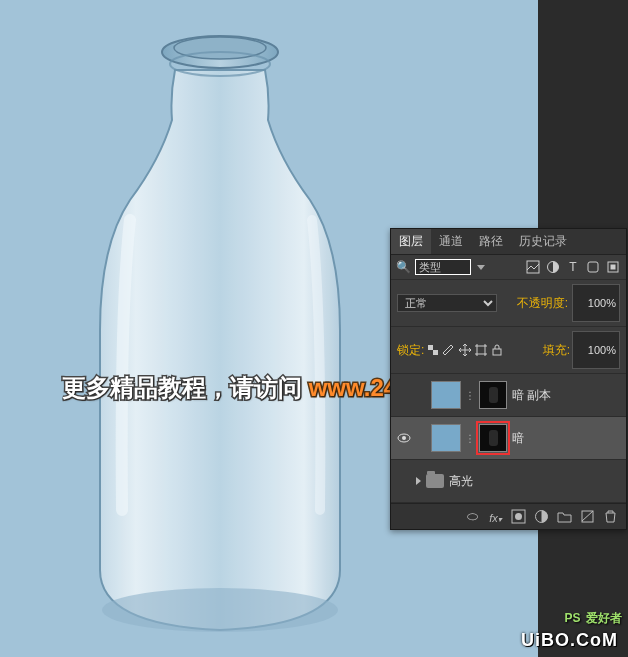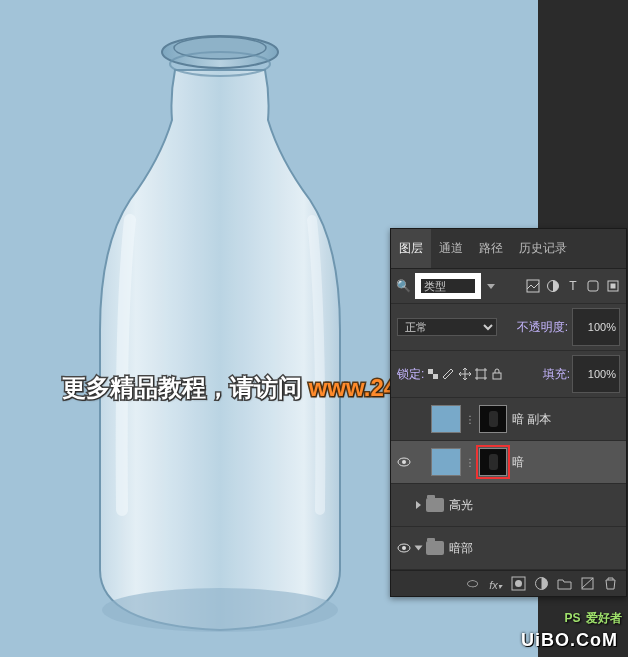--- a/index.html
+++ b/index.html
@@ -1,45 +1,45 @@
 <!DOCTYPE html>
 <html><head>
 <meta charset="utf-8">
 <style>
   html,body{margin:0;padding:0;width:628px;height:657px;overflow:hidden;font-family:"Microsoft YaHei",Arial,sans-serif;}
   .canvas{position:absolute;left:0;top:0;width:538px;height:657px;background:#a2c3d8;}
   .dark-strip{position:absolute;left:538px;top:0;width:90px;height:657px;background:#2b2b2b;}
   .bottle-wrap{position:absolute;left:60px;top:10px;width:320px;height:630px;}
   .panel{position:absolute;left:390px;top:228px;width:235px;background:#3b3b3b;color:#ccc;font-size:12px;border:1px solid #1a1a1a;box-shadow:0 2px 6px rgba(0,0,0,.4);}
   .tabs{display:flex;border-bottom:1px solid #222;background:#333;}
-  .tab{padding:11px 8px;color:#bbb;cursor:pointer;}
+  .tab{padding:4px 8px;color:#bbb;cursor:pointer;}
   .tab.active{background:#454545;color:#eee;}
   .row{display:flex;align-items:center;padding:4px 6px;gap:4px;border-bottom:1px solid #2c2c2c;}
   .search{display:flex;align-items:center;gap:4px;}
-  .search input{width:48px;background:#2a2a2a;border:6px solid #ffffff;color:#ccc;font-size:11px;padding:1px 3px;}
+  .search input{width:48px;background:#2a2a2a;border:1px solid #ffffff;color:#ccc;font-size:11px;padding:1px 3px;}
   .caret{width:0;height:0;border-left:4px solid transparent;border-right:4px solid transparent;border-top:5px solid #aaa;display:inline-block;margin-left:2px;}
   .iconbar{display:flex;gap:6px;margin-left:auto;align-items:center;}
   .ico{width:14px;height:14px;display:flex;align-items:center;justify-content:center;color:#ccc;font-size:12px;}
   .mode-row select{background:#2a2a2a;border:1px solid #555;color:#ccc;font-size:11px;padding:1px 3px;width:100px;}
-  .label{color:#c4b5fd;}
+  .label{color:#eab308;}
   .val{background:#2a2a2a;border:1px solid #555;color:#ddd;font-size:11px;padding:12px 3px;width:40px;text-align:right;}
   .lock-row{justify-content:flex-start;gap:2px;}
   .layers{max-height:270px;}
   .layer{display:flex;align-items:center;padding:4px 6px;gap:5px;border-bottom:1px solid #2c2c2c;min-height:34px;}
   .layer.sel{background:#555;}
   .eye{width:14px;height:14px;display:flex;align-items:center;justify-content:center;}
   .eye svg{width:14px;height:14px;}
   .indent1{width:10px;}
   .thumb{width:28px;height:26px;border:1px solid #777;background:#78a9c9;}
   .thumb.light{background:#c7d9e6;}
   .mask{width:26px;height:26px;border:1px solid #888;background:#0c0c0c;display:flex;align-items:center;justify-content:center;position:relative;}
   .mask::after{content:"";width:9px;height:16px;background:#2a2a2a;border-radius:3px;}
   .mask.redbox{outline:2px solid #e33;outline-offset:1px;}
   .link{width:8px;height:14px;display:flex;align-items:center;justify-content:center;color:#aaa;font-size:10px;}
-  .lname{color:#ddd;flex:1;white-space:nowrap;overflow:hidden;text-overflow:ellipsis;}
+  .lname{color:#ddd;flex:1;white-space:nowrap;overflow:hidden;text-overflow:ellipsis;font-family:Liberation Serif, serif;}
   .folder{width:18px;height:14px;background:#8a8a8a;border-radius:2px;position:relative;}
   .folder::before{content:"";position:absolute;top:-3px;left:1px;width:8px;height:3px;background:#8a8a8a;border-radius:1px 1px 0 0;}
   .tw{width:0;height:0;border-top:4px solid transparent;border-bottom:4px solid transparent;border-left:5px solid #bbb;display:inline-block;}
   .tw.open{transform:rotate(90deg);}
   .footer{display:flex;gap:8px;justify-content:flex-end;padding:5px 8px;background:#333;border-top:1px solid #222;}
   .ficon{width:15px;height:15px;color:#bbb;font-size:13px;display:flex;align-items:center;justify-content:center;}
   
   .overlay{position:absolute;left:62px;top:372px;width:500px;font-size:24px;font-weight:700;color:#fff;-webkit-text-stroke:3px #474747;paint-order:stroke fill;text-shadow:1px 1px 2px rgba(0,0,0,.5);white-space:nowrap;}
   .overlay .url{color:#ff8a2a;-webkit-text-stroke:3px #5a3a18;}
   
@@ -197,31 +197,20 @@
     </div>
 
 
     <div class="layer">
       <span class="eye"></span>
       <span class="tw"></span>
       <span class="folder"></span>
       <span class="lname">高光</span>
     </div>
 
-    <div class="layer">
-      <span class="eye">
-          <svg viewBox="0 0 14 14">
-            <ellipse cx="7" cy="7" rx="6" ry="4" fill="none" stroke="#ddd"></ellipse>
-            <circle cx="7" cy="7" r="2" fill="#ddd"></circle>
-          </svg>
-        </span>
-      <span class="tw open"></span>
-      <span class="folder"></span>
-      <span class="lname">暗部</span>
-    </div>
 
   </div>
 
   <div class="footer">
     <span class="ficon">⬭</span>
     <span class="ficon" style="font-style:italic;font-size:11px;align-items:flex-end;">fx<span style="font-size:8px;">▾</span></span>
     <span class="ficon">
         <svg viewBox="0 0 15 15">
           <rect x="1" y="1" width="13" height="13" fill="none" stroke="#bbb"></rect>
           <circle cx="7.5" cy="7.5" r="3.5" fill="#bbb"></circle>

